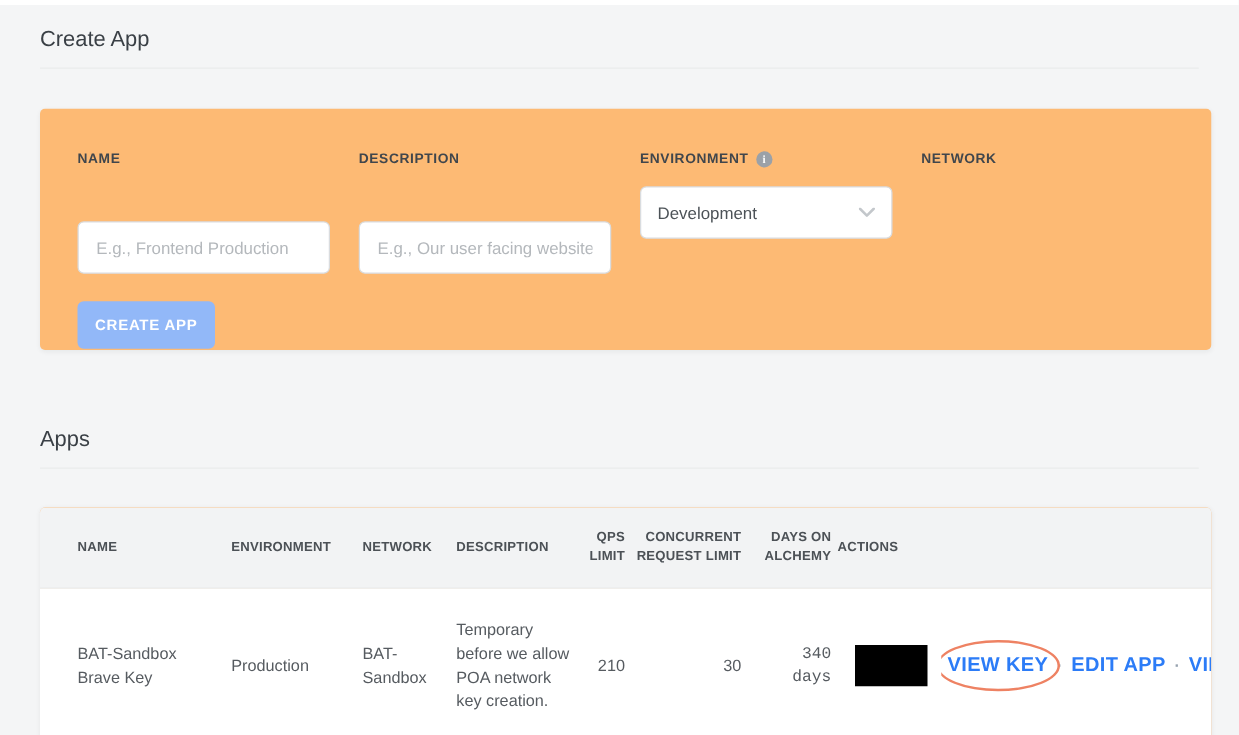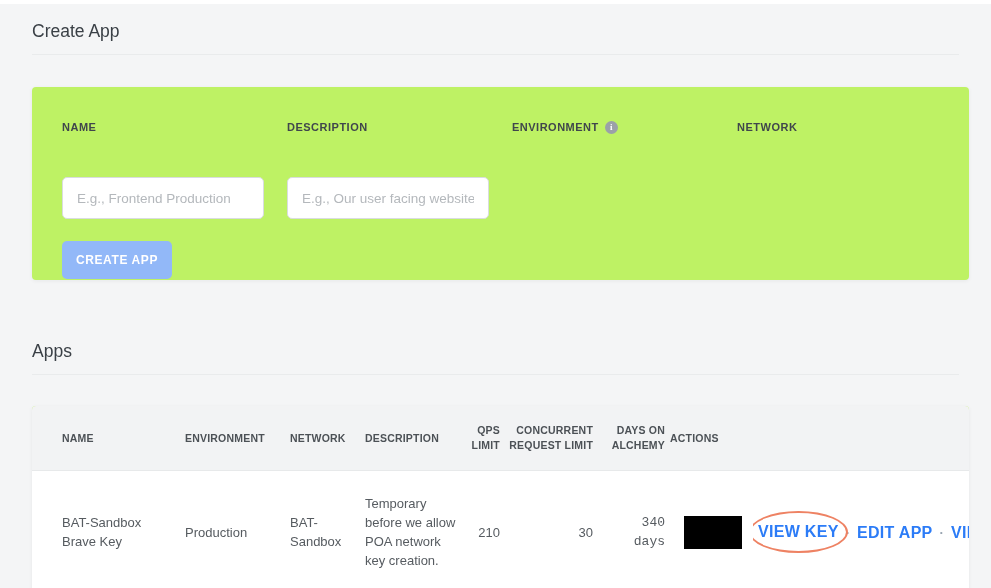--- a/index.html
+++ b/index.html
@@ -19,21 +19,21 @@
     line-height: 21px;
   }
   .section-title.apps { margin-top: 61px; }
   .divider {
     height: 1px;
     background: #e9ebec;
     margin: 12px 32px 0 32px;
   }
 
   .card {
-    background: #bef264;
+    background: #fdba74;
     border-radius: 4px;
     box-shadow: 0 1px 4px rgba(20,30,40,0.06);
     margin-left: 32px;
     width: 937px;
   }
 
   
   .form-card { margin-top: 32px; height: 193px; padding: 33px 30px 0 30px; }
   .form-grid {
     display: grid;
@@ -200,20 +200,28 @@
         <span class="field-label">DESCRIPTION</span>
       </div>
       <input class="text-input" type="text" placeholder="E.g., Our user facing website" style="">
     </div>
 
     <div>
       <div class="field-label-row">
         <span class="field-label">ENVIRONMENT</span>
         <span class="info-icon">i</span>
       </div>
+      <div class="select-box">
+        <span class="select-value">Development</span>
+        <span class="chevron">
+          <svg width="13" height="8" viewBox="0 0 13 8">
+              <path d="M1 1 L6.5 6.5 L12 1" fill="none" stroke="#c3c7cb" stroke-width="2" stroke-linecap="round" stroke-linejoin="round"></path>
+            </svg>
+        </span>
+      </div>
     </div>
 
     <div>
       <div class="field-label-row">
         <span class="field-label">NETWORK</span>
       </div>
     </div>
 
   </div>
 

